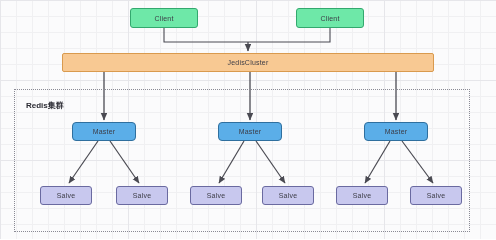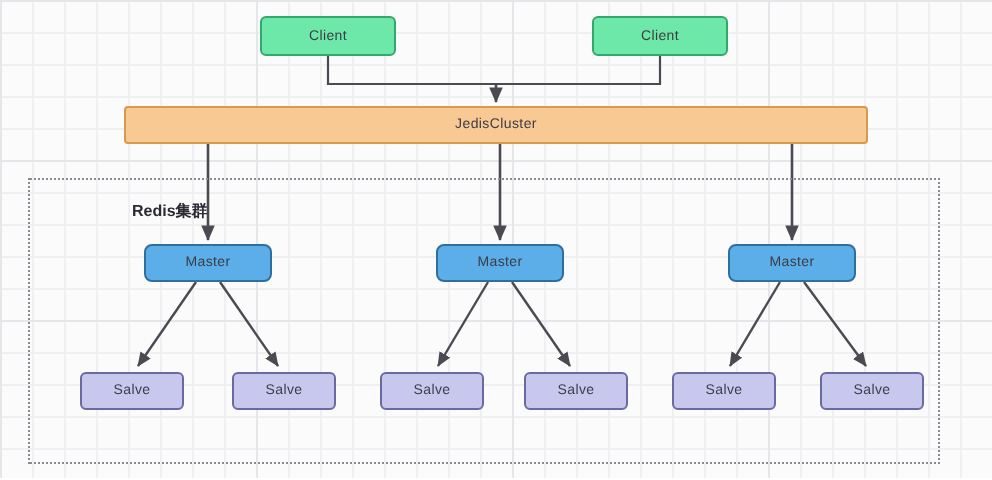--- a/index.html
+++ b/index.html
@@ -116,21 +116,21 @@
     <path d="M110,141 L139,183" fill="none" stroke="#4a4a52" stroke-width="1.2" marker-end="url(#arrow)"></path>
 
     <path d="M244,141 L219,183" fill="none" stroke="#4a4a52" stroke-width="1.2" marker-end="url(#arrow)"></path>
     <path d="M256,141 L285,183" fill="none" stroke="#4a4a52" stroke-width="1.2" marker-end="url(#arrow)"></path>
 
     <path d="M390,141 L365,183" fill="none" stroke="#4a4a52" stroke-width="1.2" marker-end="url(#arrow)"></path>
     <path d="M402,141 L433,183" fill="none" stroke="#4a4a52" stroke-width="1.2" marker-end="url(#arrow)"></path>
   </svg>
 
   <div id="cluster-box" style="left: 14px; top: 89px; width: 456px; height: 143px; border-color: rgb(138, 138, 148);"></div>
-  <div id="cluster-label" style="left: 26px; top: 100px; margin-left: 40px;">Redis集群</div>
+  <div id="cluster-label" style="left: 26px; top: 100px;">Redis集群</div>
 
   <div class="node node-client" style="left: 130px; top: 8px; width: 68px; height: 20px; background: rgb(110, 232, 168); border-color: rgb(51, 168, 110);">
     <span>Client</span>
   </div>
   <div class="node node-client" style="left: 296px; top: 8px; width: 68px; height: 20px; background: rgb(110, 232, 168); border-color: rgb(51, 168, 110);">
     <span>Client</span>
   </div>
 
   <div class="node node-jedis" style="left: 62px; top: 53px; width: 372px; height: 19px; background: rgb(248, 201, 147); border-color: rgb(217, 154, 78);">
     <span>JedisCluster</span>

